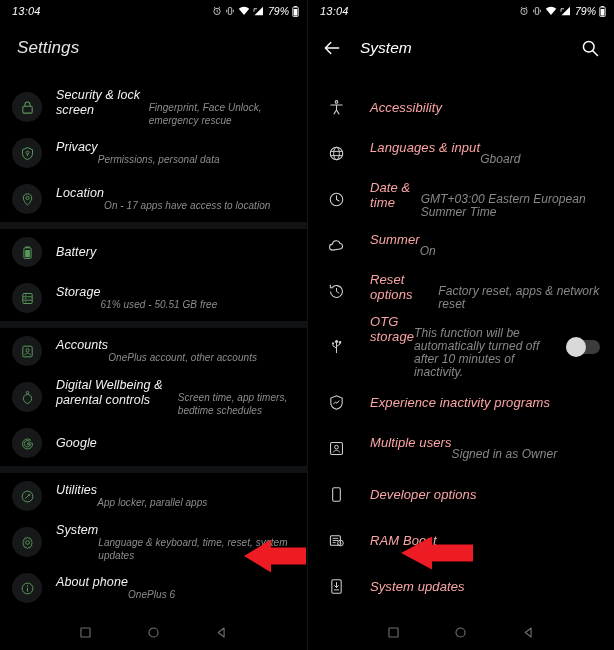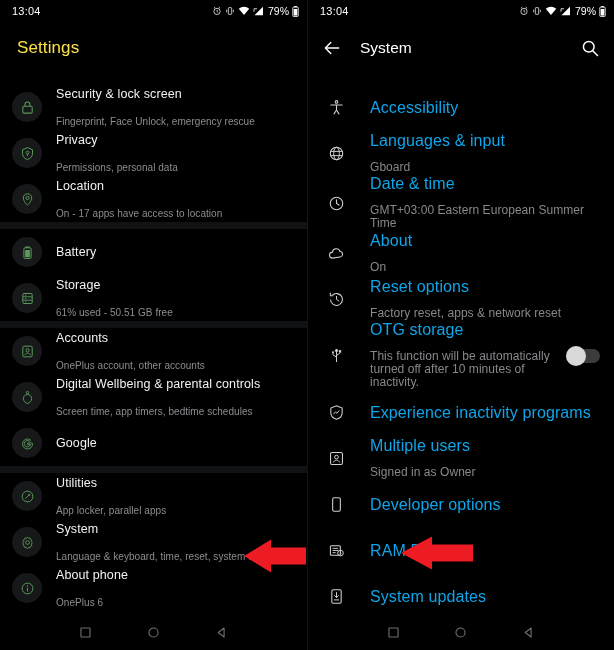--- a/index.html
+++ b/index.html
@@ -2,21 +2,21 @@
 <html><head>
 <meta charset="utf-8">
 <style>
   * { margin:0; padding:0; box-sizing:border-box; }
   html,body {
     width:614px; height:650px;
     background:#000;
     font-family:"Liberation Sans", sans-serif;
     overflow:hidden;
   }
-  .screens { display:flex; width:614px; height:531px; }
+  .screens { display:flex; width:614px; height:531px;font-style:italic; }
   .phone {
     width:307px; height:650px;
     background:#000; position:relative;
     display:flex; flex-direction:column;
     overflow:hidden;
   }
   .phone.right { border-left:1px solid #141414; }
 
   
   .statusbar {
@@ -30,21 +30,21 @@
     margin-left:auto; display:flex; align-items:center; gap:3px;
   }
   .status-icons svg { display:block; }
   .status-batt-text { font-size:10.5px; color:#fff; margin-left:1px; }
 
   
   .header-left {
     flex:0 0 62px; display:flex; align-items:center;
     padding:0 0 10px 17px;
   }
-  .title-big { font-size:17px; color:#fde047; font-weight:400; letter-spacing:.1px; }
+  .title-big { font-size:17px; color:#e5e5e5; font-weight:400; letter-spacing:.1px; }
 
   .header-right {
     flex:0 0 62px; display:flex; align-items:center;
     padding:0 14px 10px 14px; gap:18px;
   }
   .back-icon { width:20px; height:20px; flex:0 0 20px; }
   .title-sub { font-size:15.5px; color:#fff; font-weight:400; }
   .search-icon { margin-left:auto; width:20px; height:20px; }
 
   
@@ -68,24 +68,24 @@
     margin-right:14px;
   }
   .icon-plain {
     width:22px; height:22px; flex:0 0 22px;
     display:flex; align-items:center; justify-content:center;
     margin-right:23px; margin-left:3px;
   }
   .icon-circle svg { display:block; }
   .icon-plain svg { display:block; }
 
-  .txt { display:flex; flex-direction:column; min-width:0; flex:1 1 auto; }
+  .txt { display:flex; flex-direction:row; min-width:0; flex:1 1 auto; }
   .t-main { font-size:12.5px; color:#f2f2f2; line-height:15px; letter-spacing:.1px; }
   .t-sub  { font-size:10px; color:#8b8d90; line-height:13px; letter-spacing:.05px; margin-top:13px; }
-  .r .t-main { font-size:16px; color:#0ea5e9; }
+  .r .t-main { font-size:13px; color:#fca5a5; }
   .r .t-sub  { font-size:12px; color:#86888b; }
 
   
   .toggle {
     width:34px; height:14px; flex:0 0 34px;
     border-radius:8px; background:#3a3c3e;
     position:relative; margin-left:8px;
   }
   .toggle .knob {
     position:absolute; left:0; top:-3px;
@@ -432,21 +432,21 @@
         </span>
       </div>
 
       <div class="row r">
         <span class="icon-plain">
           <svg width="17" height="17" viewBox="0 0 24 24">
               <path d="M6.6 18.5a4.2 4.2 0 0 1-.4-8.4 5.6 5.6 0 0 1 10.8-1 3.9 3.9 0 0 1 .4 7.7 3.6 3.6 0 0 1-.6.1z" fill="none" stroke="#cfd1d4" stroke-width="1.5" stroke-linejoin="round"></path>
             </svg>
         </span>
         <span class="txt">
-          <span class="t-main">About</span>
+          <span class="t-main">Summer</span>
           <span class="t-sub">On</span>
         </span>
       </div>
 
       <div class="row r">
         <span class="icon-plain">
           <svg width="17" height="17" viewBox="0 0 24 24">
               <path d="M3.6 12a8.4 8.4 0 1 0 2.6-6.1" fill="none" stroke="#cfd1d4" stroke-width="1.5"></path>
               <path d="M3.3 2.6v4.2h4.2" fill="none" stroke="#cfd1d4" stroke-width="1.5" stroke-linejoin="round"></path>
               <path d="M12 7.6V12l3.2 2" fill="none" stroke="#cfd1d4" stroke-width="1.4" stroke-linecap="round"></path>

